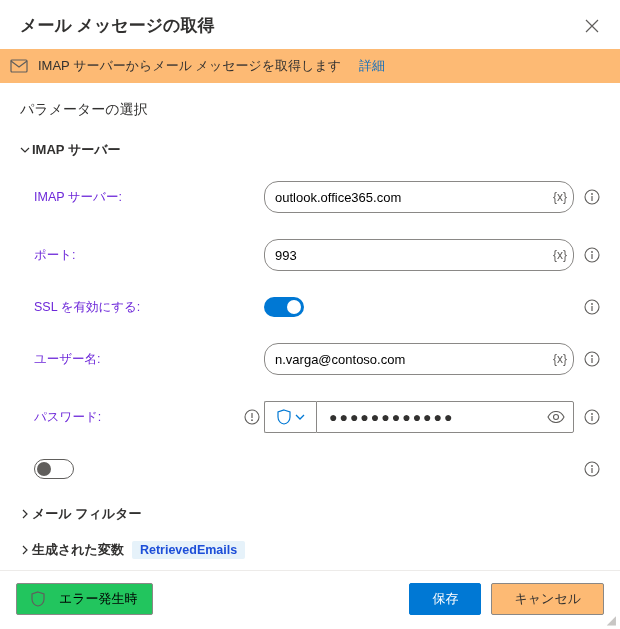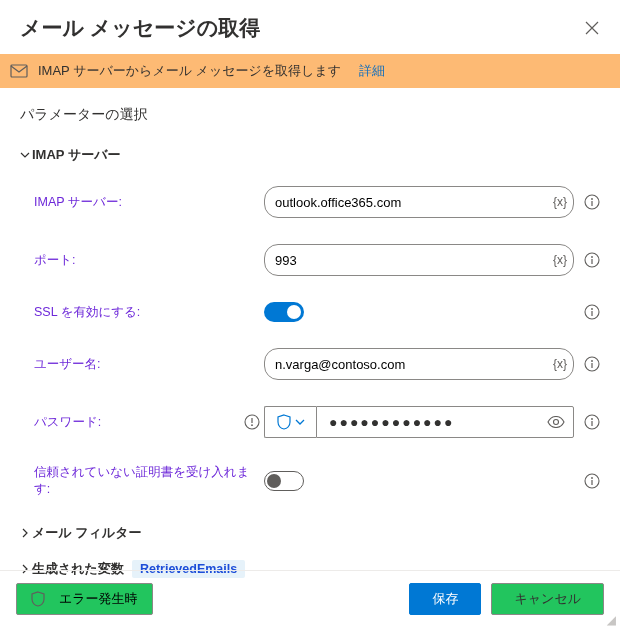--- a/index.html
+++ b/index.html
@@ -11,21 +11,21 @@
     color: #323130;
     font-size: 13px;
     position: relative;
   }
   .header {
     display: flex;
     align-items: center;
     justify-content: space-between;
     padding: 14px 20px 12px;
   }
-  .header-title { font-size: 21px; font-weight: 600; }
+  .header-title { font-size: 17px; font-weight: 600; }
   .close-btn { width:16px; height:16px; cursor:pointer; display:flex; align-items:center; justify-content:center; color:#605e5c;}
   .banner {
     background:#fdba74;
     padding:8px 10px;
     display:flex;
     align-items:center;
     gap:10px;
     font-size:13px;
     color:#323130;
   }
@@ -89,21 +89,21 @@
     padding:12px 16px 14px;
     display:flex;align-items:center;justify-content:space-between;
     border-top:1px solid #edebe9;
   }
   .footer-left .err-btn{
     border:1px solid #8a8886;background:#22c55e;padding:6px 14px;font-size:13px;display:flex;align-items:center;gap:14px;cursor:pointer;border-radius:2px;
   }
   .footer-right{display:flex;gap:10px;}
   .btn{padding:6px 22px;border-radius:2px;font-size:13px;cursor:pointer;}
   .btn-primary{background:#0078d4;color:#fff;border:1px solid #0078d4;}
-  .btn-secondary{background:#22c55e;border:1px solid #8a8886;color:#323130;}
+  .btn-secondary{background:#fdba74;border:1px solid #8a8886;color:#323130;}
   .grip{position:absolute;right:4px;bottom:2px;color:#c8c6c4;font-size:12px;}
   svg{display:block;}
 </style>
 </head>
 <body>
 
 <div class="header">
   <div class="header-title">メール メッセージの取得</div>
   <div class="close-btn">
     <svg width="14" height="14" viewBox="0 0 14 14">
@@ -237,21 +237,20 @@
         <svg width="16" height="16" viewBox="0 0 16 16">
             <circle cx="8" cy="8" r="7" fill="none" stroke="#605e5c" stroke-width="1.1"></circle>
             <circle cx="8" cy="5" r="0.9" fill="#605e5c"></circle>
             <rect x="7.4" y="7" width="1.2" height="5" fill="#605e5c"></rect>
           </svg>
       </span>
     </div>
   </div>
 
   <div class="field-row">
-    <div class="field-label">信頼されていない証明書を受け入れます:</div>
     <div class="field-body">
       <div class="toggle off">
           <div class="knob"></div>
         </div>
       <div style="flex:1"></div>
       <span class="info-icon">
         <svg width="16" height="16" viewBox="0 0 16 16">
             <circle cx="8" cy="8" r="7" fill="none" stroke="#605e5c" stroke-width="1.1"></circle>
             <circle cx="8" cy="5" r="0.9" fill="#605e5c"></circle>
             <rect x="7.4" y="7" width="1.2" height="5" fill="#605e5c"></rect>

